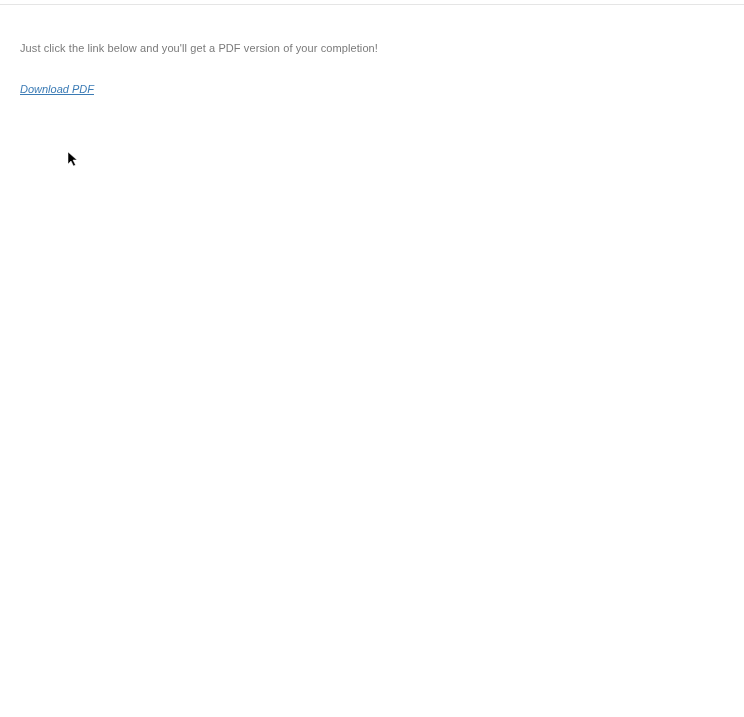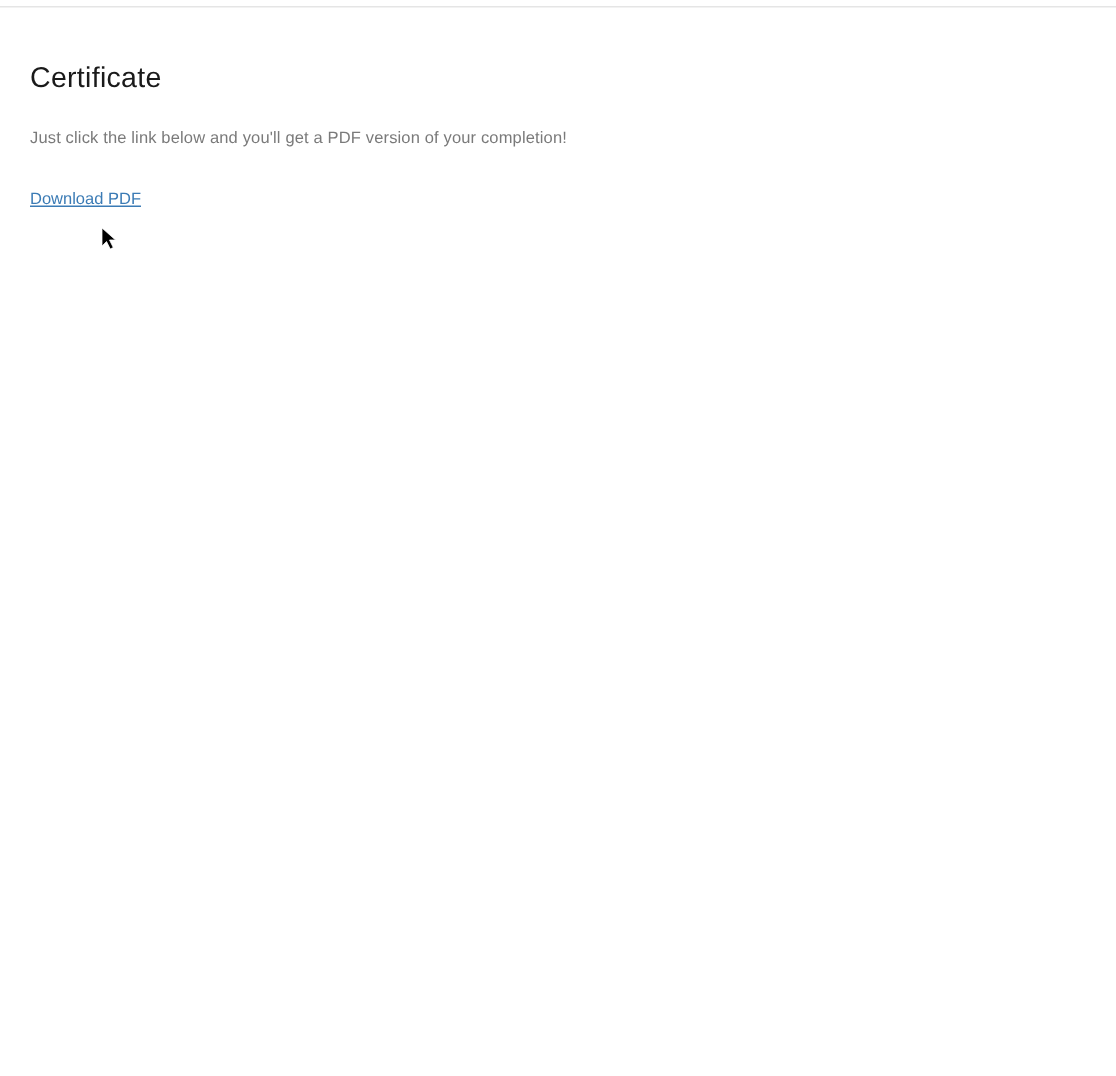--- a/index.html
+++ b/index.html
@@ -43,34 +43,34 @@
       font-size: 11px;
       color: #7a7a7a;
       margin-bottom: 25px;
       letter-spacing: 0.1px;
     }
     .download-link {
       font-size: 11px;
       color: #3b7bb5;
       text-decoration: underline;
       cursor: pointer;
+      font-style: italic;
     }
     .cursor {
       position: absolute;
       left: 68px;
       top: 152px;
       pointer-events: none;
     }
   </style>
 </head>
 <body>
 
 <div class="top-border"></div>
 
 <div class="content">
-  <h1>Certificate</h1>
   <p class="description">Just click the link below and you'll get a PDF version of your completion!</p>
   <a class="download-link">Download PDF</a>
 </div>
 
 <svg class="cursor" width="12" height="16" viewBox="0 0 12 16">
   <path d="M0,0 L0,12 L3,9 L5.5,14 L7.5,13 L5,8 L9,8 Z" fill="#000000" stroke="#ffffff" stroke-width="0.5"></path>
 </svg>
 
 </body></html>

